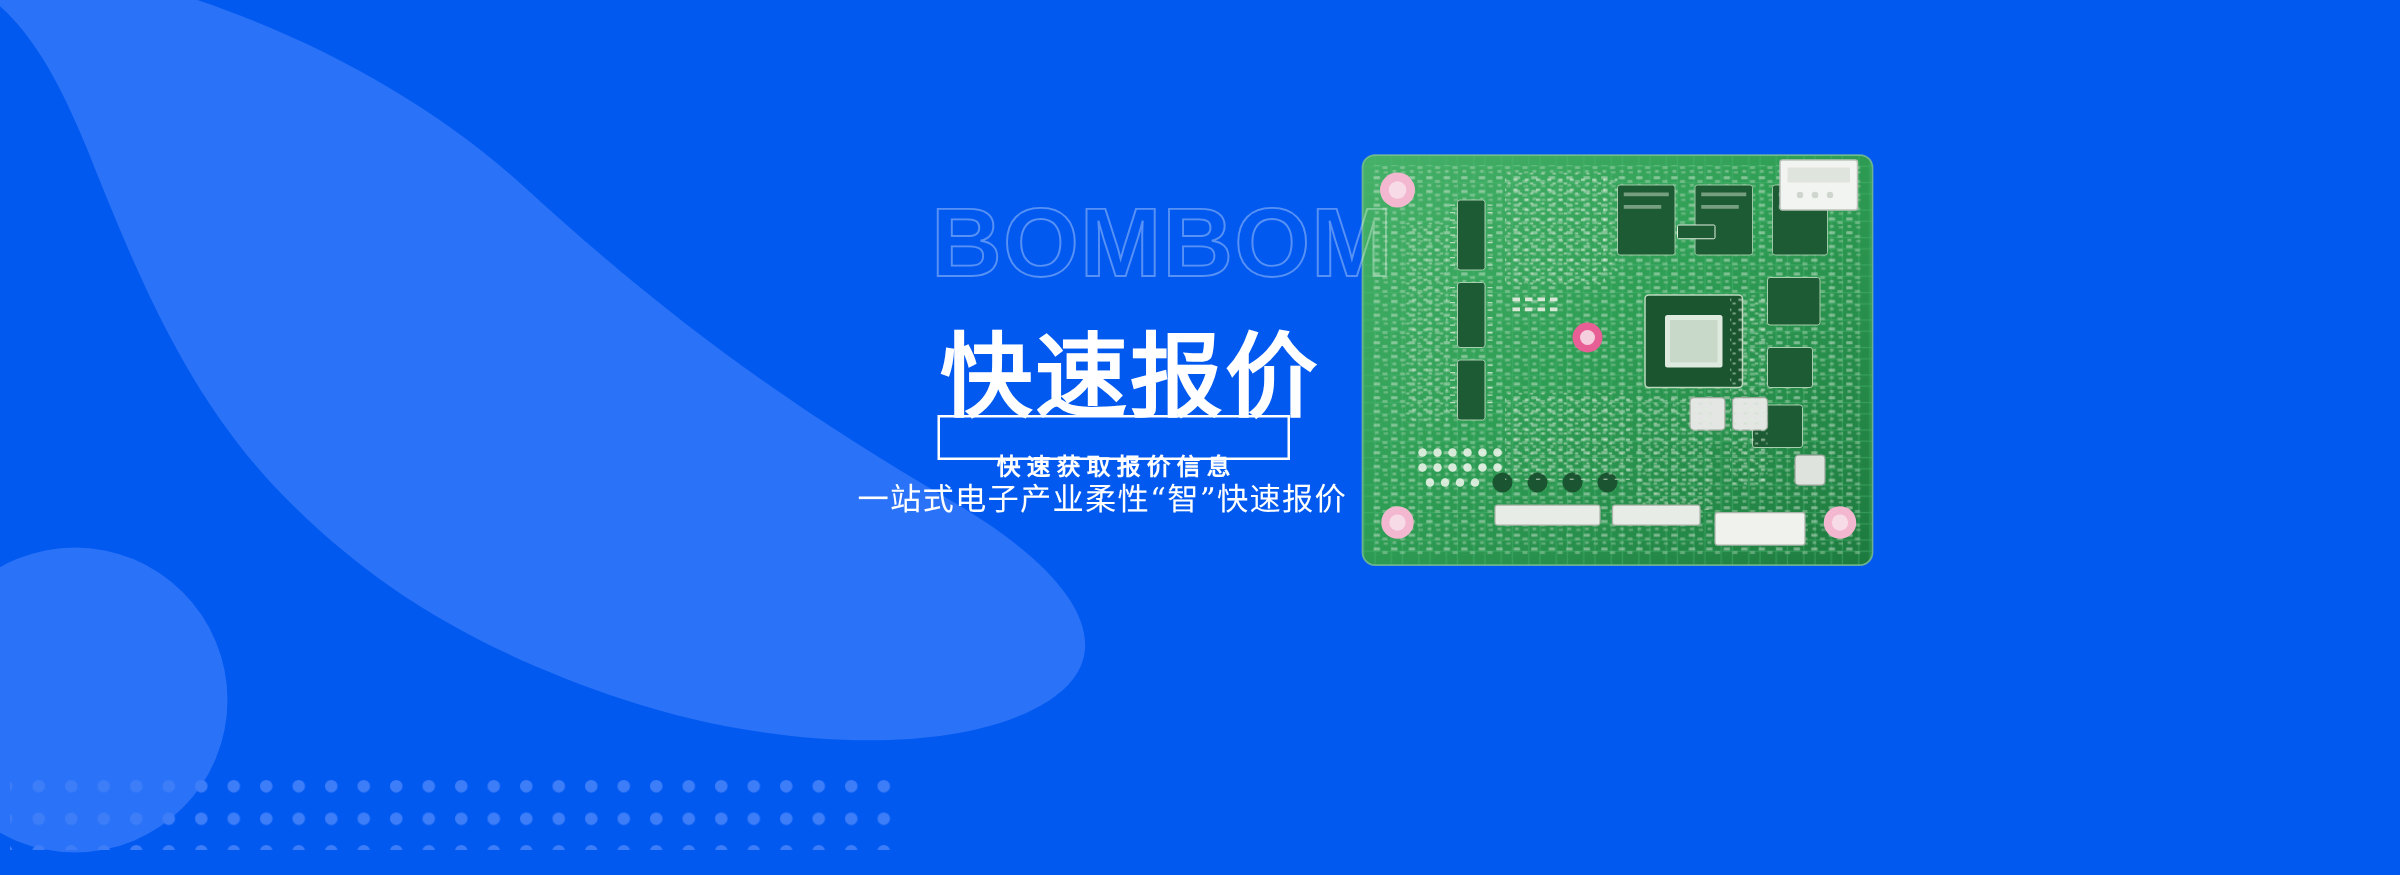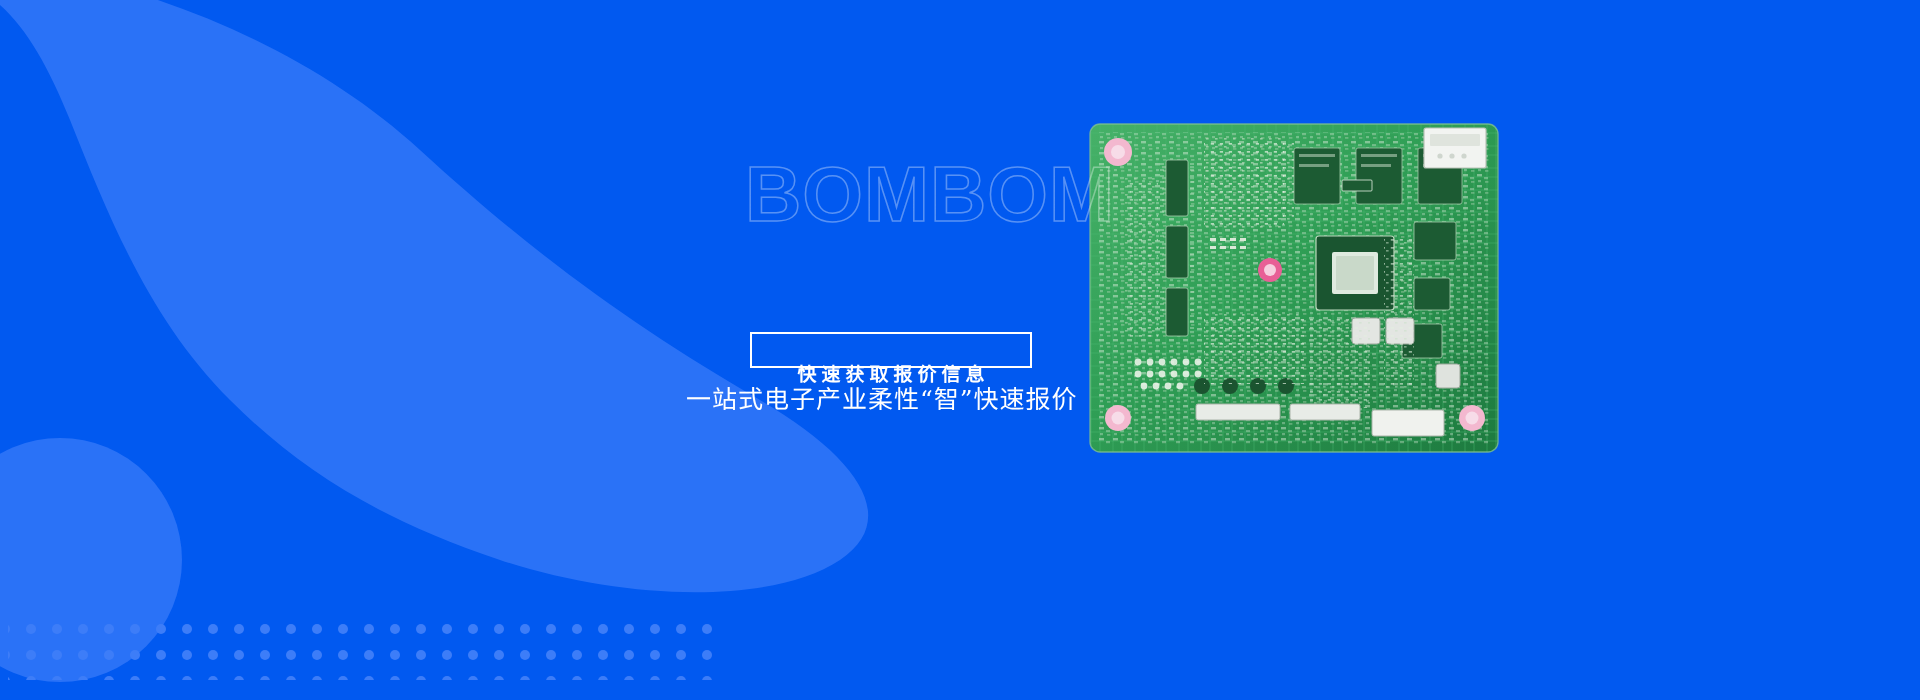--- a/index.html
+++ b/index.html
@@ -41,21 +41,21 @@
   #boxed{
     position:absolute;left:750px;top:332px;
     width:282px;height:36px;
     border:2px solid #ffffff;
     box-sizing:border-box;
     display:flex;align-items:center;justify-content:center;
   }
   #boxed span{
     color:#ffffff;font-size:19px;font-weight:700;
     letter-spacing:5px;white-space:nowrap;
-    font-family:Liberation Sans, sans-serif;
+    font-family:Liberation Mono, monospace;
     text-indent:5px;
     margin-top:44px;
   }
   #tagline{
     position:absolute;left:686px;top:379px;
     color:#ffffff;font-size:25px;font-weight:400;
     letter-spacing:1px;white-space:nowrap;
     font-family:"DejaVu Serif","Liberation Serif",serif;
   }
 
@@ -276,20 +276,21 @@
       </g>
       <rect x="6" y="6" width="408" height="328" rx="10" fill="none" stroke="#7fc08f" stroke-width="1.4" opacity=".8"></rect>
     </svg>
   </div>
 
   <div id="copy">
 
     <div id="watermark">BOMBOM</div>
 
 
+    <div class="headline" id="headline-2">快速报价</div>
 
     <div id="boxed">
       <span>快速获取报价信息</span>
     </div>
 
     <div id="tagline">一站式电子产业柔性“智”快速报价</div>
   </div>
 
 </div>
 

